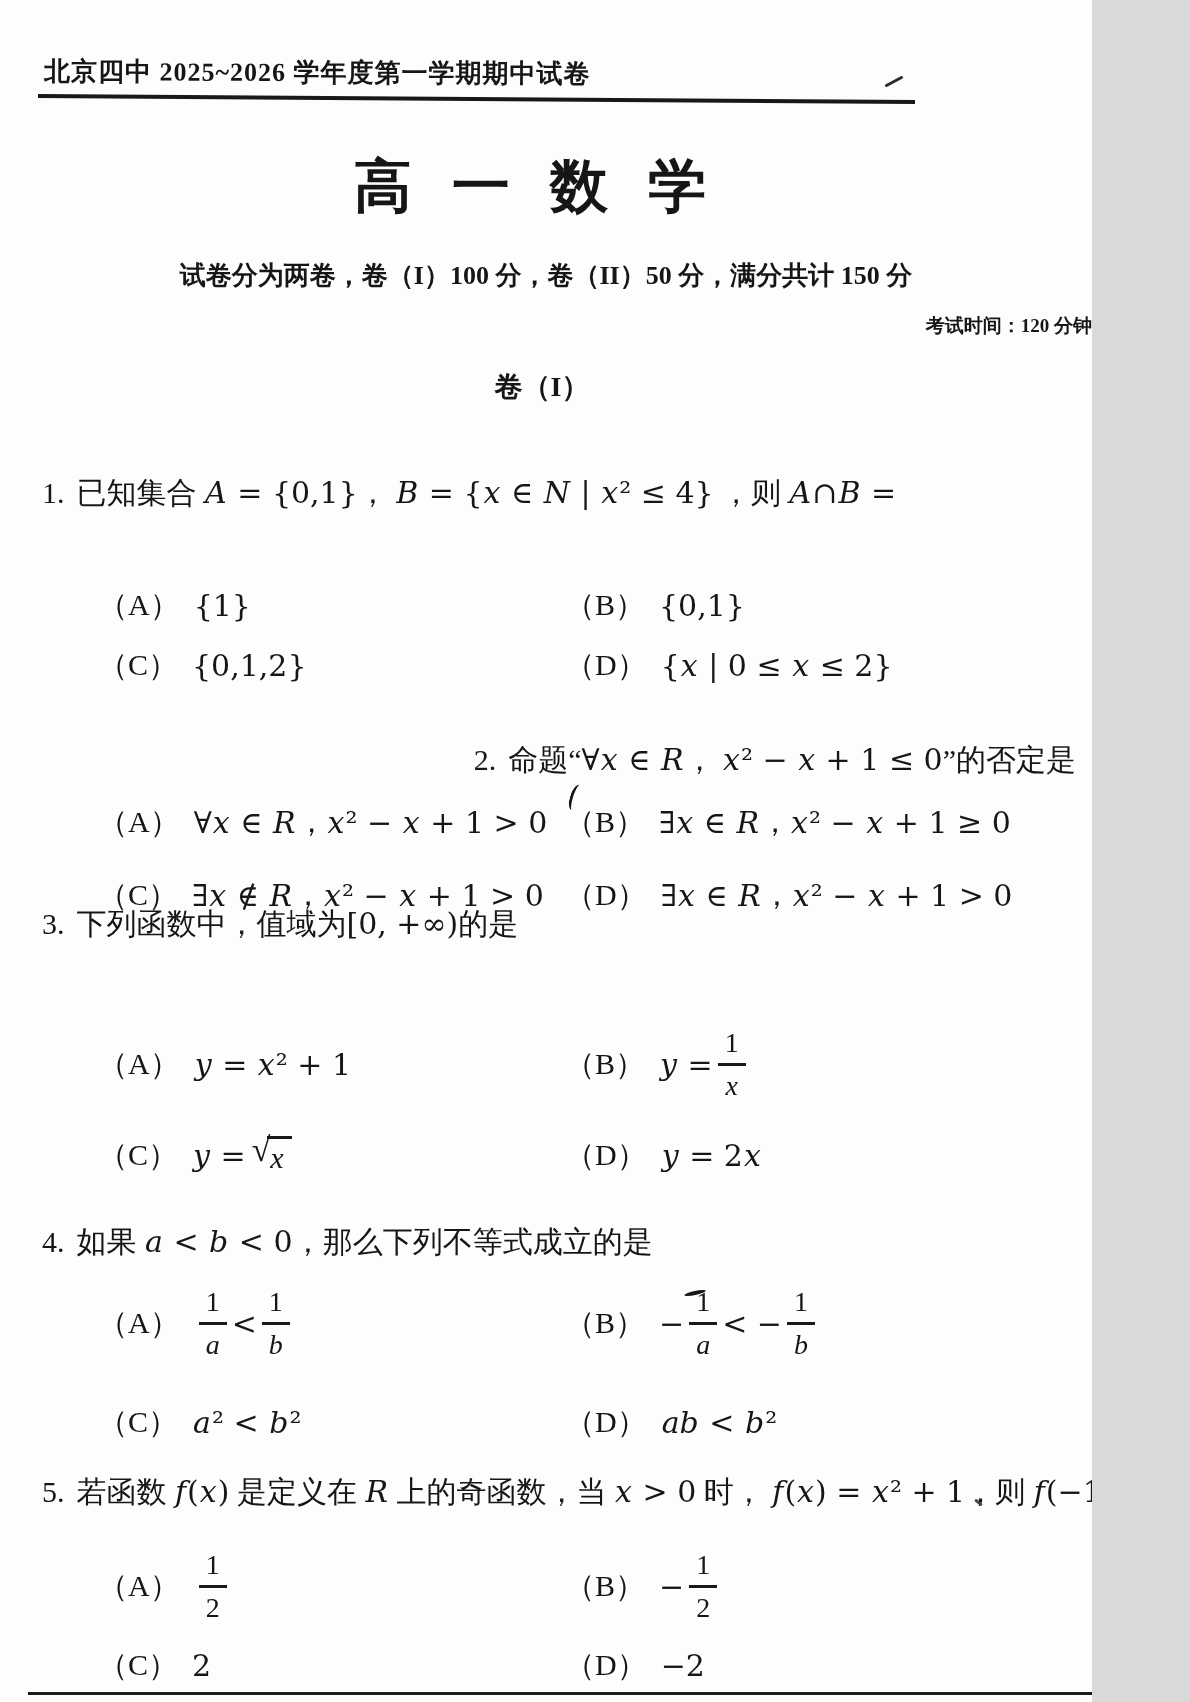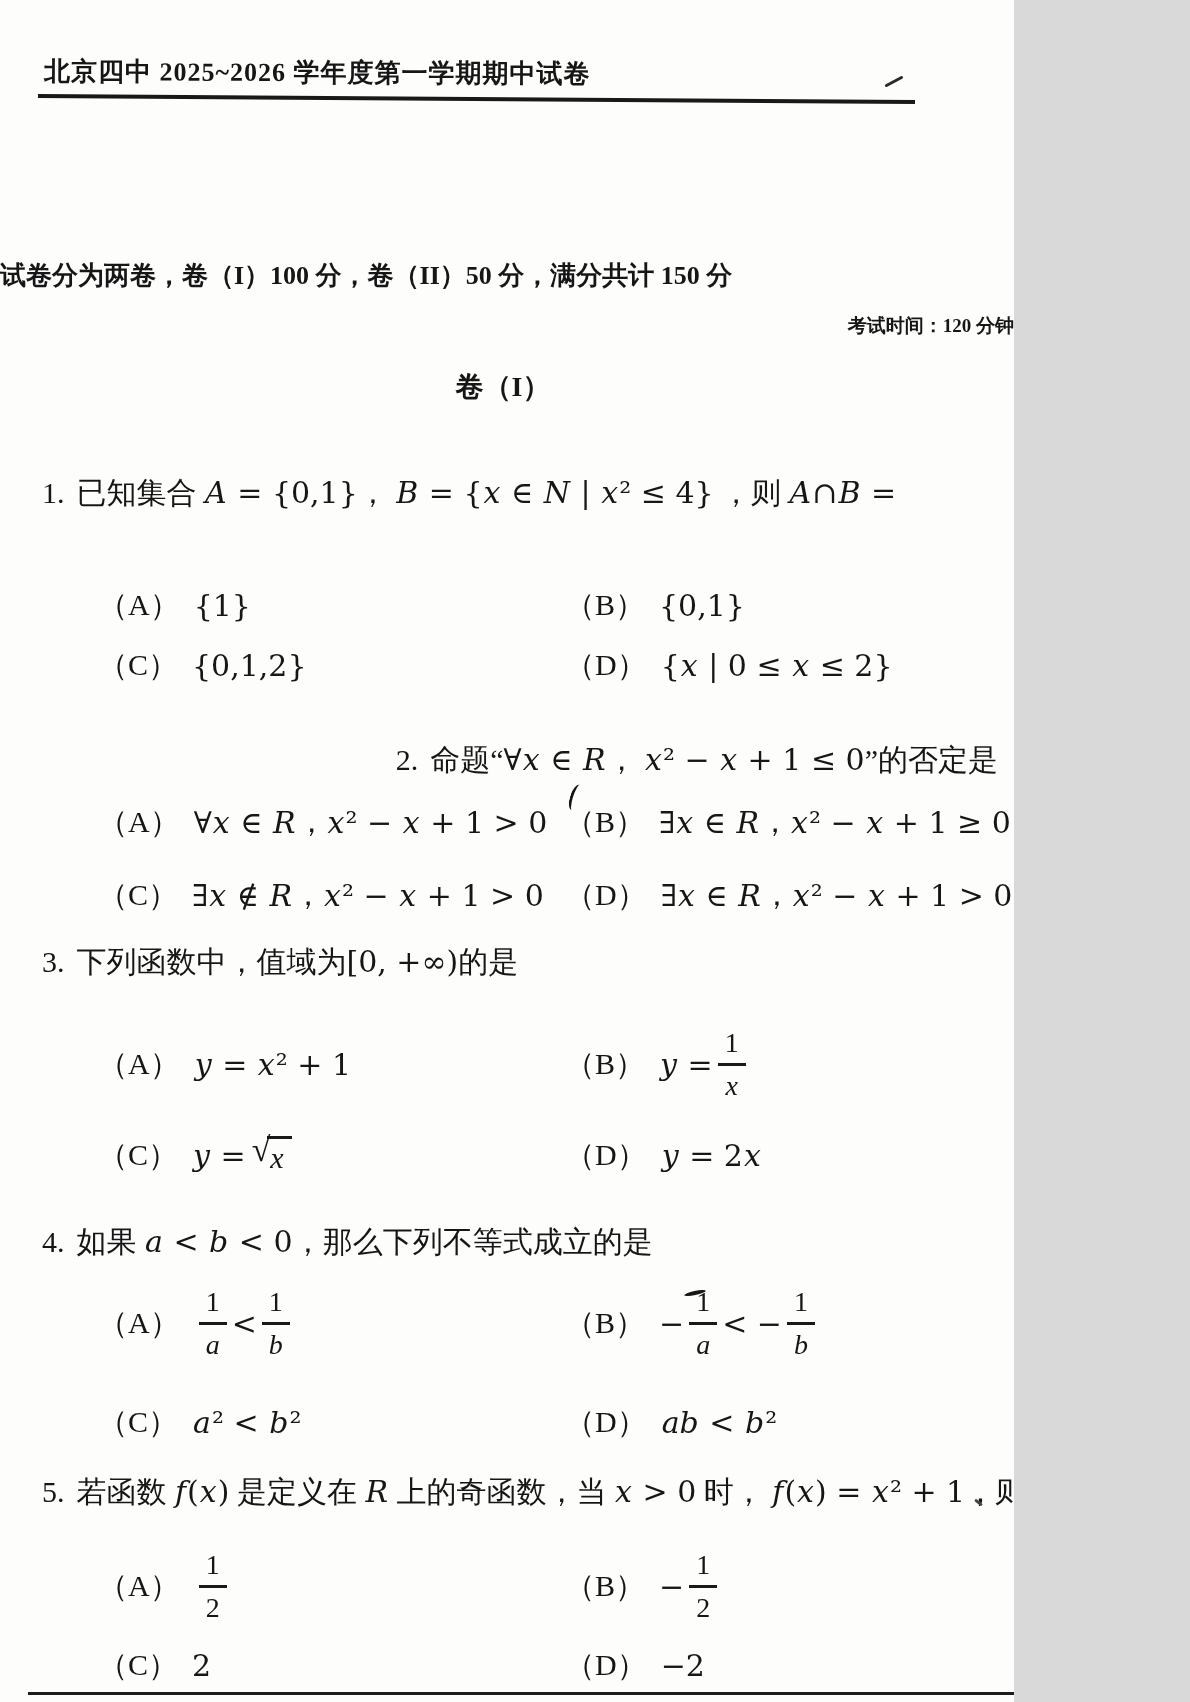--- a/index.html
+++ b/index.html
@@ -1,18 +1,18 @@
 <!DOCTYPE html>
 <html><head>
 <meta charset="utf-8">
 <style>
   * { margin:0; padding:0; box-sizing:border-box; }
   html,body { background:#d9d9d9; }
   .page {
-    position:relative; width:1014px; height:1702px;
+    position:relative; width:1092px; height:1702px;
     background:#fdfdfc; color:#161616; overflow:hidden;
     font-family:"Liberation Serif","DejaVu Serif",serif;
   }
   .hdr {
     position:absolute; left:44px; top:54px;
     font-size:26px; font-weight:700; letter-spacing:1px;
     transform:rotate(0.25deg); transform-origin:left center; white-space:nowrap;
   }
   .hline {
     position:absolute; left:38px; top:94px; width:877px; height:4px;
@@ -20,21 +20,21 @@
   }
   .htick {
     position:absolute; left:884px; top:80px; width:20px; height:3px;
     background:#2a2a2a; transform:rotate(-28deg); border-radius:2px;
   }
   .title {
     position:absolute; left:0; right:30px; top:148px; text-align:center;
     font-family:"Liberation Sans","DejaVu Sans",sans-serif;
     font-weight:900; font-size:58px; word-spacing:20px; letter-spacing:2px;
   }
-  .sub1 { position:absolute; left:0; right:0; top:258px; text-align:left; font-size:26px; font-weight:700; }
+  .sub1 { position:absolute; left:0; right:0; top:258px; text-align:center; font-size:26px; font-weight:700; }
   .sub2 { position:absolute; left:0; right:0; top:313px; text-align:right; font-size:19px; font-weight:700; }
   .vol  { position:absolute; left:0; right:8px; top:368px; text-align:center; font-size:28px; font-weight:800; }
   .section {
     position:absolute; left:44px; top:446px;
     font-family:"Liberation Sans","DejaVu Sans",sans-serif;
     font-size:29px; font-weight:900; letter-spacing:1px; white-space:nowrap;
   }
   .stem { position:absolute; left:42px; right:16px; font-size:30px; white-space:nowrap; }
   .qnum { margin-right:12px; }
   .math { font-family:"DejaVu Serif","Liberation Serif",serif; }
@@ -50,21 +50,21 @@
   .fnum { padding:3px 7px 6px; border-bottom:3px solid #191919; font-size:28px; }
   .fden { padding:6px 7px 3px; font-size:28px; }
   .fnum i,.fden i { font-style:italic; }
   .sqrt { display:inline-flex; align-items:flex-start; margin-left:6px; }
   .rad { font-size:34px; line-height:1; transform:translateY(-3px); }
   .bar { border-top:3px solid #191919; padding:2px 8px 0 3px; margin-left:-3px; line-height:1.15; }
   .bar i { font-style:italic; }
   
   .qs-1 { top:473px; }  .qr-1-1 { top:585px; }  .qr-1-2 { top:645px; }
   .qs-2 { top:740px;text-align:right; }  .qr-2-1 { top:802px; }  .qr-2-2 { top:875px; }
-  .qs-3 { top:942px; }  .qr-3-1 { top:1026px; } .qr-3-2 { top:1135px; }
+  .qs-3 { top:904px; }  .qr-3-1 { top:1026px; } .qr-3-2 { top:1135px; }
   .qs-4 { top:1222px; } .qr-4-1 { top:1285px; } .qr-4-2 { top:1402px; }
   .qs-5 { top:1472px; } .qr-5-1 { top:1548px; } .qr-5-2 { top:1645px; }
   .bline { position:absolute; left:28px; top:1692px; width:1134px; height:3px; background:#1c1c1c; }
   .pen-q2b {
     position:absolute; left:570px; top:784px; width:12px; height:27px;
     border-left:3px solid #161616; border-radius:60% 0 0 50%;
     transform:rotate(16deg);
   }
   .pen-q4b {
     position:absolute; left:684px; top:1291px; width:22px; height:4px;
@@ -75,20 +75,21 @@
     background:#444; transform:rotate(38deg); border-radius:2px;
   }
 </style>
 </head>
 <body>
 
 <div class="page">
   <div class="hdr">北京四中 2025~2026 学年度第一学期期中试卷</div>
   <div class="hline"></div>
   <div class="htick"></div>
+  <div class="title">高 一 数 学</div>
   <div class="sub1">试卷分为两卷，卷（I）100 分，卷（II）50 分，满分共计 150 分</div>
   <div class="sub2">考试时间：120 分钟</div>
   <div class="vol">卷（I）</div>
   <div>
       <div class="stem qs-1"><span class="qnum">1.</span><span class="cjk">已知集合 </span><span class="math"><i>A</i> = {0,1}</span><span class="cjk">， </span><span class="math"><i>B</i> = {<i>x</i> ∈ <i>N</i> | <i>x</i>² ≤ 4}</span><span class="cjk"> ，则 </span><span class="math"><i>A</i>∩<i>B</i> =</span></div>
       <div class="optrow qr-1-1">
         <div class="opt">
           <span class="optlabel">（A）</span>
           <span class="math">{1}</span>
         </div>

